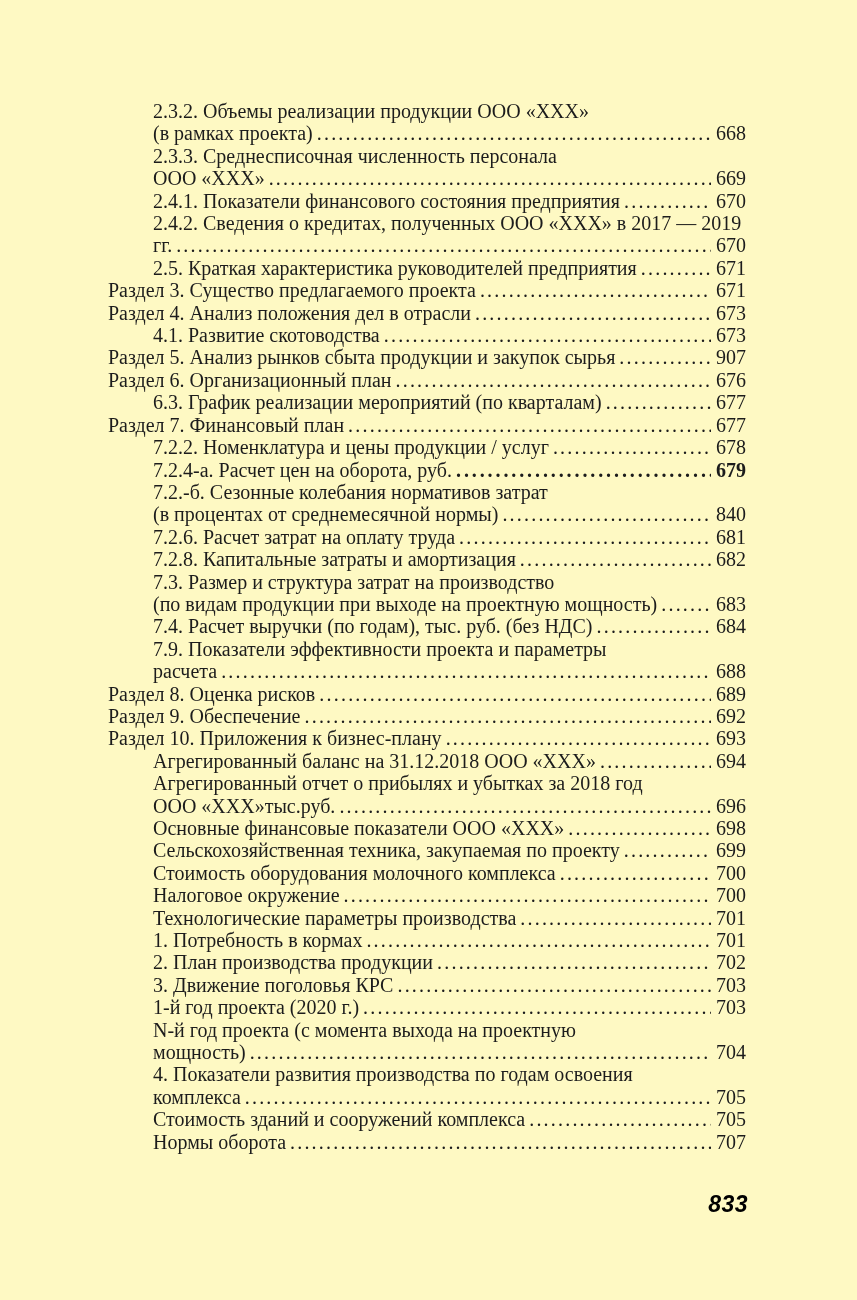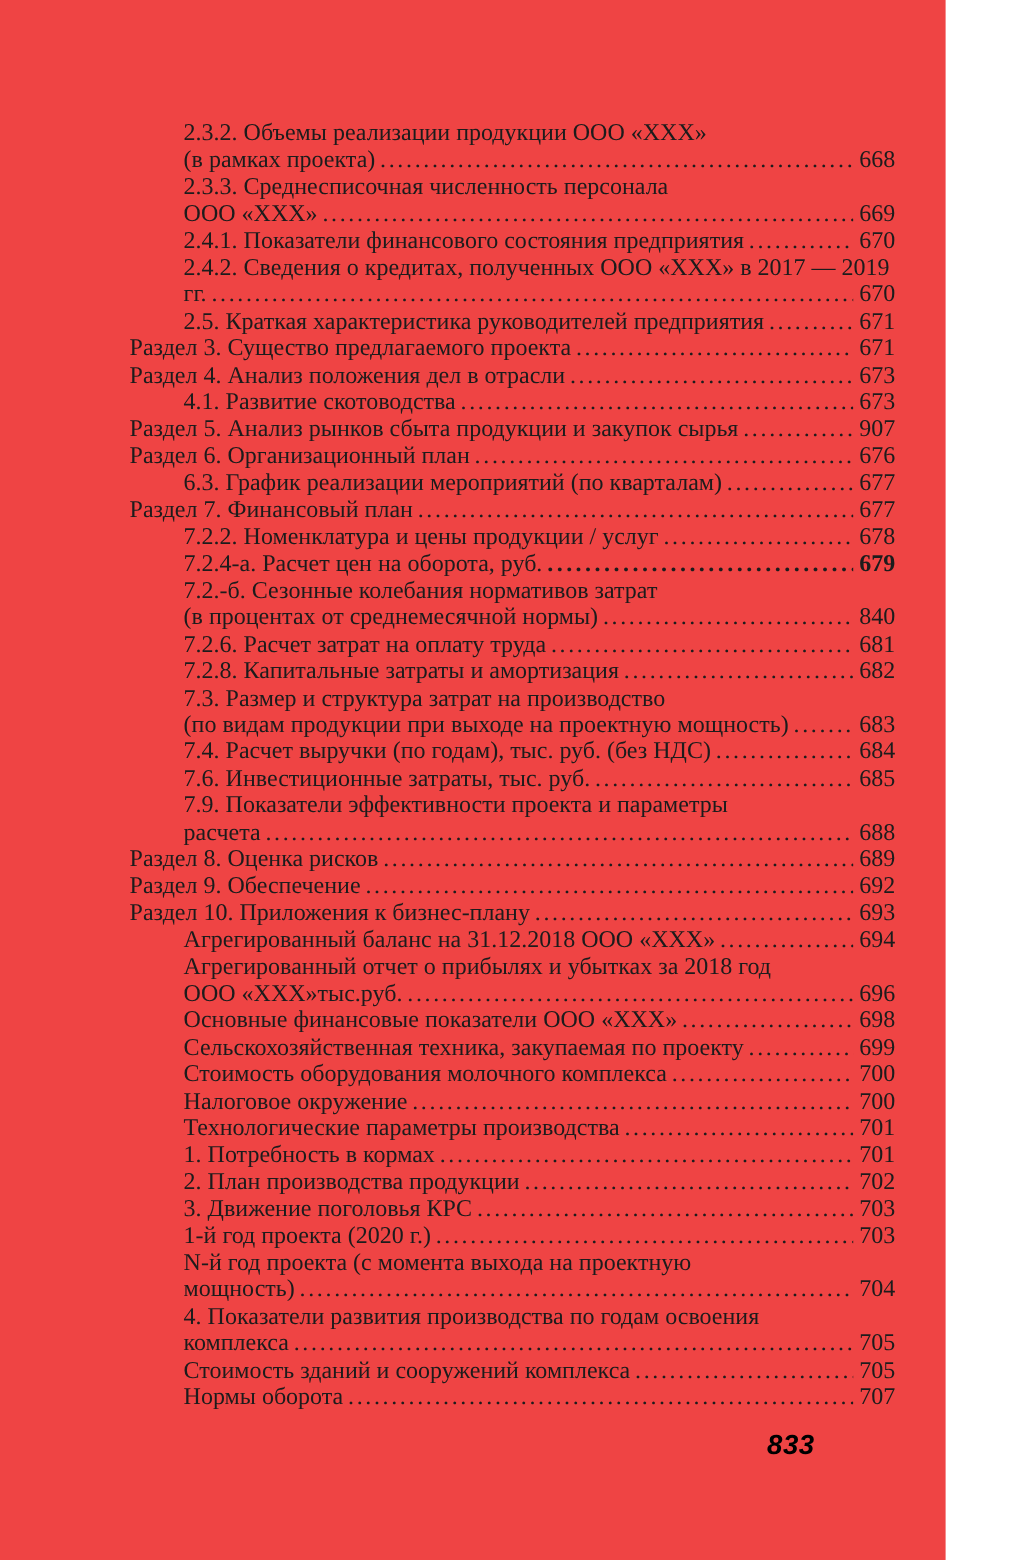--- a/index.html
+++ b/index.html
@@ -1,20 +1,20 @@
 <!DOCTYPE html>
 <html><head>
 <meta charset="utf-8">
 <style>
   html, body { margin: 0; padding: 0; background: #ffffff; }
   .page {
     position: relative;
-    width: 788px;
+    width: 857px;
     height: 1300px;
-    background: #ef4444;
+    background: #fef9c3;
     font-family: "Liberation Serif", serif;
     color: #1c1c1c;
     overflow: hidden;
   }
   .toc {
     position: absolute;
     left: 108px;
     top: 100px;
     width: 638px;
     font-size: 20px;
@@ -166,25 +166,20 @@
         <span class="txt">(по видам продукции при выходе на проектную мощность)</span>
         <span class="leader"></span>
         <span class="pg">683</span>
       </div>
       <div class="row ind">
         <span class="txt">7.4. Расчет выручки (по годам), тыс. руб. (без НДС)</span>
         <span class="leader"></span>
         <span class="pg">684</span>
       </div>
       <div class="row ind">
-        <span class="txt">7.6. Инвестиционные затраты, тыс. руб.</span>
-        <span class="leader"></span>
-        <span class="pg">685</span>
-      </div>
-      <div class="row ind">
         <span class="txt">7.9. Показатели эффективности проекта и параметры</span>
       </div>
       <div class="row ind">
         <span class="txt">расчета</span>
         <span class="leader"></span>
         <span class="pg">688</span>
       </div>
       <div class="row">
         <span class="txt">Раздел 8. Оценка рисков</span>
         <span class="leader"></span>

